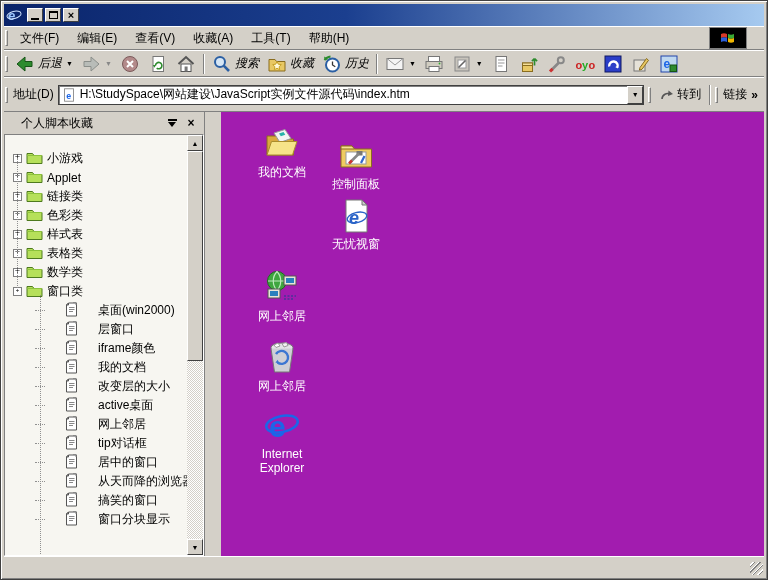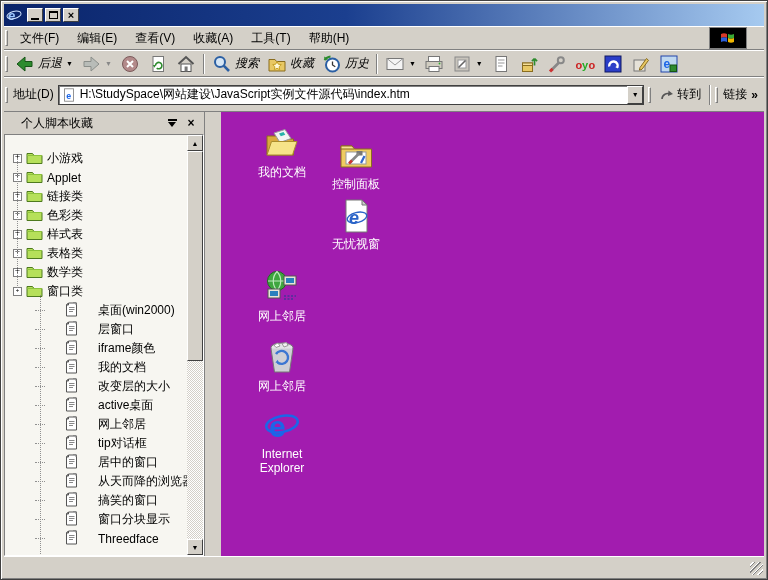--- a/index.html
+++ b/index.html
@@ -518,30 +518,20 @@
             </div>
             <div class="trow child">
               <span class="stub"></span>
               <span><svg width="13" height="15" viewBox="0 0 13 15">
                   <path d="M3.5 1 h8 v13 H1.5 V3 z" fill="#fff" stroke="#555"></path>
                   <path d="M3.5 1 L1.5 3 h2 z" fill="#ccc" stroke="#555"></path>
                   <path d="M4 5.5 h5.5 M4 7.5 h5.5 M4 9.5 h4" stroke="#888"></path>
                   <path d="M8 0.5 l3 0 0 2.5" fill="none" stroke="#888"></path>
                 </svg></span>
               <span>窗口分块显示</span>
-            </div>
-            <div class="trow child">
-              <span class="stub"></span>
-              <span><svg width="13" height="15" viewBox="0 0 13 15">
-                  <path d="M3.5 1 h8 v13 H1.5 V3 z" fill="#fff" stroke="#555"></path>
-                  <path d="M3.5 1 L1.5 3 h2 z" fill="#ccc" stroke="#555"></path>
-                  <path d="M4 5.5 h5.5 M4 7.5 h5.5 M4 9.5 h4" stroke="#888"></path>
-                  <path d="M8 0.5 l3 0 0 2.5" fill="none" stroke="#888"></path>
-                </svg></span>
-              <span>Threedface</span>
             </div>
             <span class="vline" style="left: 12px; top: 23px; height: 134px;"></span>
             <span class="vline" style="left: 35px; top: 160px; height: 263px;"></span>
           </div>
         <div class="scrollbar">
           <span class="sb-btn">
               <span>▲</span>
             </span>
           <span class="sb-track">
               <span class="sb-thumb"></span>

